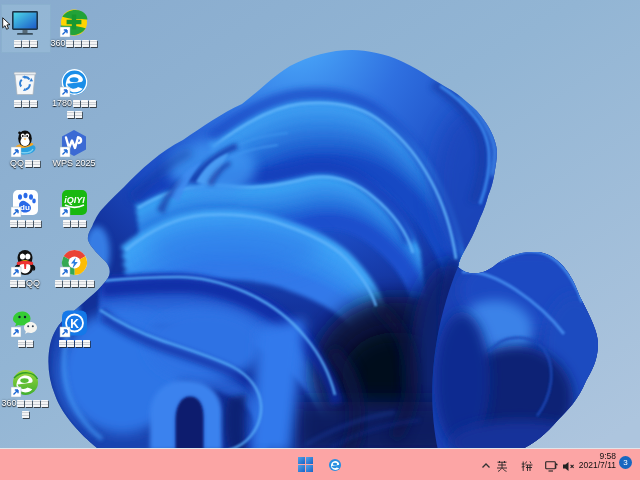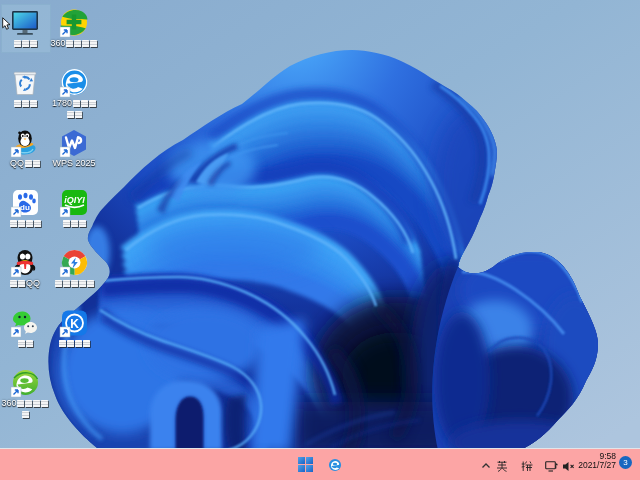--- a/index.html
+++ b/index.html
@@ -426,19 +426,19 @@
         <path d="M3.5 11 h4.5" stroke="#222" stroke-width="1.1"></path>
         <path d="M10.8 3.2 a2 2 0 0 1 2 2 l-2 0 Z" fill="#222"></path>
         <path d="M10.8 5.4 v3.2" stroke="#222" stroke-width="1.1"></path>
       </svg>
 <svg class="tri" style="left:562px" width="14" height="13" viewBox="0 0 14 13">
         <path d="M1 4.6 h2.4 L6.5 2 v9 L3.4 8.4 H1 Z" fill="#222"></path>
         <path d="M8.6 4.8 L11.6 7.8 M11.6 4.8 L8.6 7.8" stroke="#222" stroke-width="1.1"></path>
       </svg>
 <div id="clock">
         <div>9:58</div>
-        <div>2021/7/27</div>
+        <div>2021/7/11</div>
       </div>
 <div id="badge">3</div>
 </div>
 <svg id="cursor" width="9" height="14" viewBox="0 0 13 20">
       <path d="M1 1 L1 15.5 L4.4 12.4 L6.6 17.6 L9.3 16.4 L7.1 11.3 L11.6 10.9 Z" fill="#fff" stroke="#000" stroke-width="1.2"></path>
     </svg>
 </div>
 </body></html>

